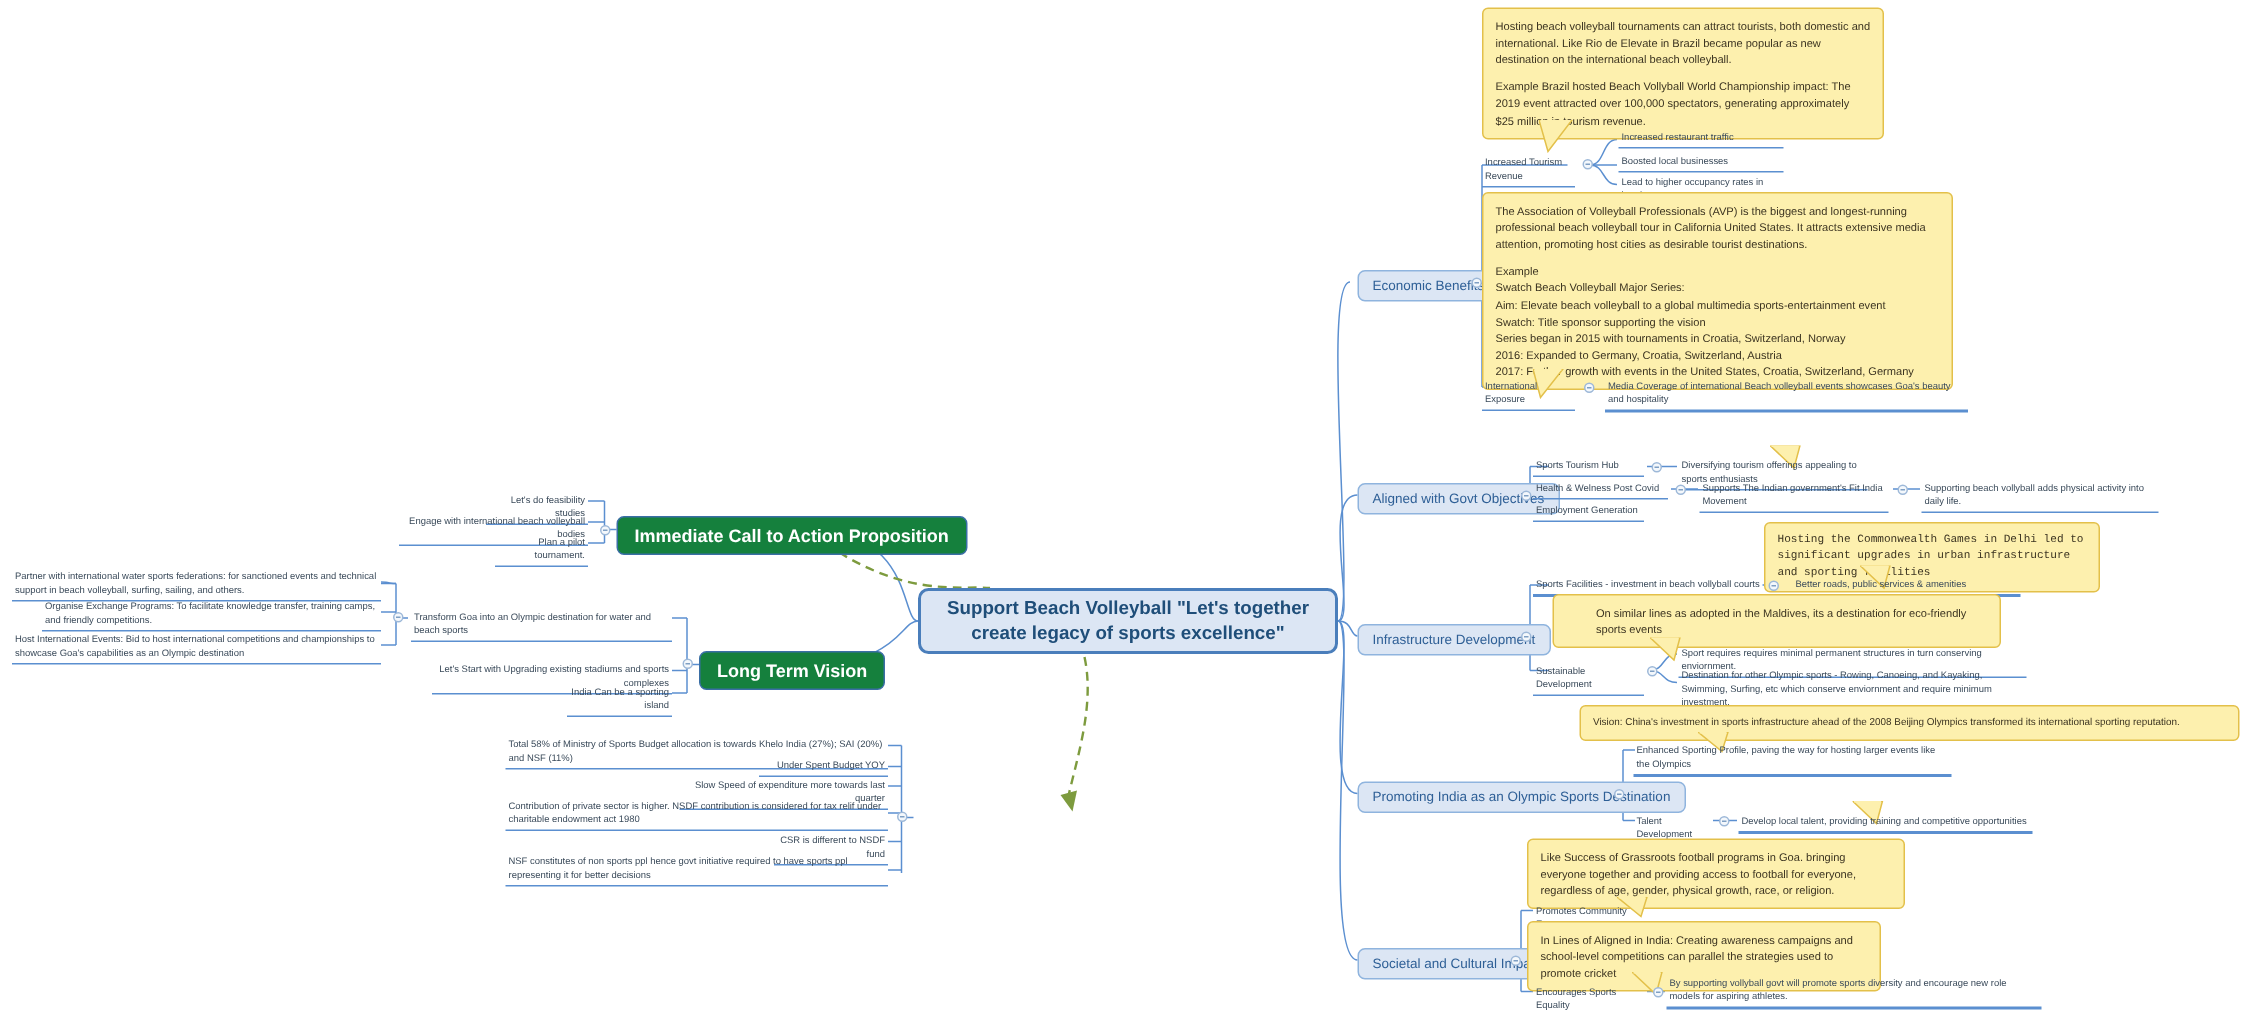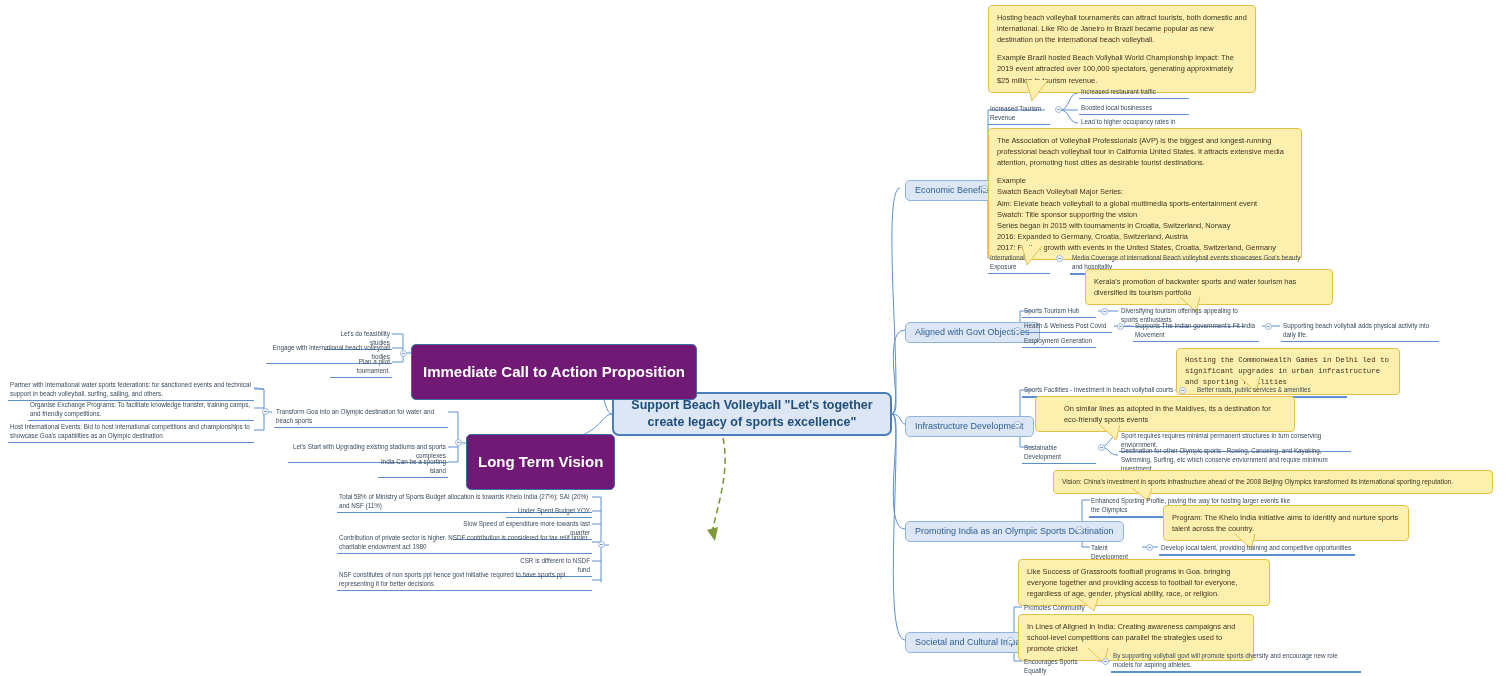--- a/index.html
+++ b/index.html
@@ -10,24 +10,24 @@
   
   .node{position:absolute;box-sizing:border-box;}
 
   .root{
     background:#dce6f4;border:2px solid #4a7ebb;border-radius:7px;
     color:#1f4e79;font-weight:bold;font-size:12.5px;line-height:1.35;
     text-align:center;display:flex;align-items:center;justify-content:center;
     padding:6px 10px;
   }
   .mainblue{
-    background:#701a75;border:1px solid #3a6ea5;border-radius:5px;
-    color:#ffffff;font-weight:bold;font-size:15px;line-height:1.2;
+    background:#15803d;border:1px solid #3a6ea5;border-radius:5px;
+    color:#ffffff;font-weight:bold;font-size:12px;line-height:1.2;
     display:flex;align-items:center;justify-content:center;gap:5px;
-    padding:18px 11px;white-space:nowrap;
+    padding:5px 11px;white-space:nowrap;
   }
   .pillbox{
     background:#dce6f4;border:1px solid #8fb4de;border-radius:5px;
     color:#2e5f96;font-size:9px;line-height:1.25;
     display:flex;align-items:center;justify-content:center;
     padding:4px 9px;white-space:nowrap;
   }
   .ulabel{
     color:#3a4a5a;font-size:6.3px;line-height:1.45;
     border-bottom:1.2px solid #5b8fd0;padding:1px 2px 2px 2px;
@@ -188,21 +188,21 @@
   <div class="node ulabel" style="left:337px;top:532px;width:255px;">Contribution of private sector is higher. NSDF contribution is considered for tax relif under charitable endowment act 1980</div>
   <div class="node ulabel" style="left:516px;top:555px;width:76px;text-align:right;">CSR is different to NSDF fund</div>
   <div class="node ulabel" style="left:337px;top:569px;width:255px;">NSF constitutes of non sports ppl hence govt initiative required to have sports ppl representing it for better decisions</div>
 
   <div class="node pillbox" style="left:905px;top:180px;">
     <span>Economic Benefits</span>
   </div>
   <div class="handle" style="left:981px;top:185px;"></div>
 
   <div class="node note" style="left:988px;top:5px;width:268px;">
-    <p>Hosting beach volleyball tournaments can attract tourists, both domestic and international. Like Rio de Janeiro in Brazil became popular as new destination on the international beach volleyball.</p>
+    <p>Hosting beach volleyball tournaments can attract tourists, both domestic and international. Like Rio de Elevate in Brazil became popular as new destination on the international beach volleyball.</p>
     <p>Example Brazil hosted Beach Vollyball World Championship impact: The 2019 event attracted over 100,000 spectators, generating approximately $25 million in tourism revenue.</p>
   </div>
   <svg class="tail" style="left:1026px;top:80px;width:26px;height:22px;">
     <polygon points="0,0 22,0 6,21" fill="#fdf0ae" stroke="#e3c04a" stroke-width="1"></polygon>
     <line x1="1" y1="0" x2="21" y2="0" stroke="#fdf0ae" stroke-width="2"></line>
   </svg>
 
   <div class="node ulabel" style="left:988px;top:103px;width:62px;">Increased Tourism Revenue</div>
   <div class="handle" style="left:1055px;top:106px;"></div>
   <div class="node ulabel" style="left:1079px;top:86px;width:110px;">Increased restaurant traffic</div>
@@ -226,23 +226,20 @@
 
   <div class="node ulabel" style="left:988px;top:252px;width:62px;">International Exposure</div>
   <div class="handle" style="left:1056px;top:255px;"></div>
   <div class="node ulabel thick" style="left:1070px;top:252px;width:242px;">Media Coverage of international Beach volleyball events showcases Goa's beauty and hospitality</div>
 
   <div class="node pillbox" style="left:905px;top:322px;">
     <span>Aligned with Govt Objectives</span>
   </div>
   <div class="handle" style="left:1014px;top:327px;"></div>
 
-  <div class="node note" style="left:1085px;top:269px;width:248px;">
-    <p>Kerala's promotion of backwater sports and water tourism has diversified its tourism portfolio</p>
-  </div>
   <svg class="tail" style="left:1180px;top:297px;width:22px;height:16px;">
     <polygon points="20,0 0,0 16,15" fill="#fdf0ae" stroke="#e3c04a" stroke-width="1"></polygon>
     <line x1="1" y1="0" x2="19" y2="0" stroke="#fdf0ae" stroke-width="2"></line>
   </svg>
 
   <div class="node ulabel" style="left:1022px;top:305px;width:74px;">Sports Tourism Hub</div>
   <div class="handle" style="left:1101px;top:308px;"></div>
   <div class="node ulabel" style="left:1119px;top:305px;width:126px;">Diversifying tourism offerings appealing to sports enthusiasts</div>
 
   <div class="node ulabel" style="left:1022px;top:320px;width:90px;">Health &amp; Welness Post Covid</div>
@@ -263,21 +260,21 @@
   </div>
   <svg class="tail" style="left:1240px;top:377px;width:22px;height:16px;">
     <polygon points="20,0 0,0 16,15" fill="#fdf0ae" stroke="#e3c04a" stroke-width="1"></polygon>
     <line x1="1" y1="0" x2="19" y2="0" stroke="#fdf0ae" stroke-width="2"></line>
   </svg>
 
   <div class="node ulabel thick" style="left:1022px;top:384px;width:156px;">Sports Facilities - investment in beach vollyball courts</div>
   <div class="handle" style="left:1179px;top:387px;"></div>
   <div class="node ulabel thick" style="left:1195px;top:384px;width:152px;">Better roads, public services &amp; amenities</div>
 
-  <div class="node note" style="left:1035px;top:396px;width:260px;padding-left:28px;">
+  <div class="node note" style="left:1035px;top:396px;width:299px;padding-left:28px;">
     <p>On similar lines as adopted in the Maldives, its a destination for eco-friendly sports events</p>
   </div>
   <svg class="tail" style="left:1100px;top:425px;width:22px;height:16px;">
     <polygon points="20,0 0,0 16,15" fill="#fdf0ae" stroke="#e3c04a" stroke-width="1"></polygon>
     <line x1="1" y1="0" x2="19" y2="0" stroke="#fdf0ae" stroke-width="2"></line>
   </svg>
 
   <div class="node ulabel" style="left:1022px;top:442px;width:74px;">Sustainable Development</div>
   <div class="handle" style="left:1098px;top:444px;"></div>
   <div class="node ulabel" style="left:1119px;top:430px;width:232px;">Sport requires requires minimal permanent structures in turn conserving enviornment.</div>
@@ -291,39 +288,36 @@
   <div class="node note small" style="left:1053px;top:470px;width:440px;">
     <p>Vision: China's investment in sports infrastructure ahead of the 2008 Beijing Olympics transformed its international sporting reputation.</p>
   </div>
   <svg class="tail" style="left:1132px;top:488px;width:22px;height:14px;">
     <polygon points="20,0 0,0 16,13" fill="#fdf0ae" stroke="#e3c04a" stroke-width="1"></polygon>
     <line x1="1" y1="0" x2="19" y2="0" stroke="#fdf0ae" stroke-width="2"></line>
   </svg>
 
   <div class="node ulabel thick" style="left:1089px;top:495px;width:212px;">Enhanced Sporting Profile, paving the way for hosting larger events like the Olympics</div>
 
-  <div class="node note" style="left:1163px;top:505px;width:246px;">
-    <p>Program: The Khelo India initiative aims to identify and nurture sports talent across the country.</p>
-  </div>
   <svg class="tail" style="left:1235px;top:534px;width:22px;height:16px;">
     <polygon points="20,0 0,0 16,15" fill="#fdf0ae" stroke="#e3c04a" stroke-width="1"></polygon>
     <line x1="1" y1="0" x2="19" y2="0" stroke="#fdf0ae" stroke-width="2"></line>
   </svg>
 
   <div class="node ulabel" style="left:1089px;top:542px;width:56px;">Talent Development</div>
   <div class="handle" style="left:1146px;top:544px;"></div>
   <div class="node ulabel thick" style="left:1159px;top:542px;width:196px;">Develop  local talent, providing training and competitive opportunities</div>
 
   <div class="node pillbox" style="left:905px;top:632px;">
     <span>Societal and Cultural Impact</span>
   </div>
   <div class="handle" style="left:1007px;top:637px;"></div>
 
   <div class="node note" style="left:1018px;top:559px;width:252px;">
-    <p>Like Success of Grassroots football programs in Goa. bringing everyone together and providing access to football for everyone, regardless of age, gender, physical ability, race, or religion.</p>
+    <p>Like Success of Grassroots football programs in Goa. bringing everyone together and providing access to football for everyone, regardless of age, gender, physical growth, race, or religion.</p>
   </div>
   <svg class="tail" style="left:1078px;top:598px;width:22px;height:14px;">
     <polygon points="20,0 0,0 16,13" fill="#fdf0ae" stroke="#e3c04a" stroke-width="1"></polygon>
     <line x1="1" y1="0" x2="19" y2="0" stroke="#fdf0ae" stroke-width="2"></line>
   </svg>
 
   <div class="node ulabel" style="left:1022px;top:602px;width:86px;">Promotes Community Engagement</div>
 
   <div class="node note" style="left:1018px;top:614px;width:236px;">
     <p>In Lines of Aligned in India: Creating awareness campaigns and school-level competitions can parallel the strategies used to promote cricket</p>

